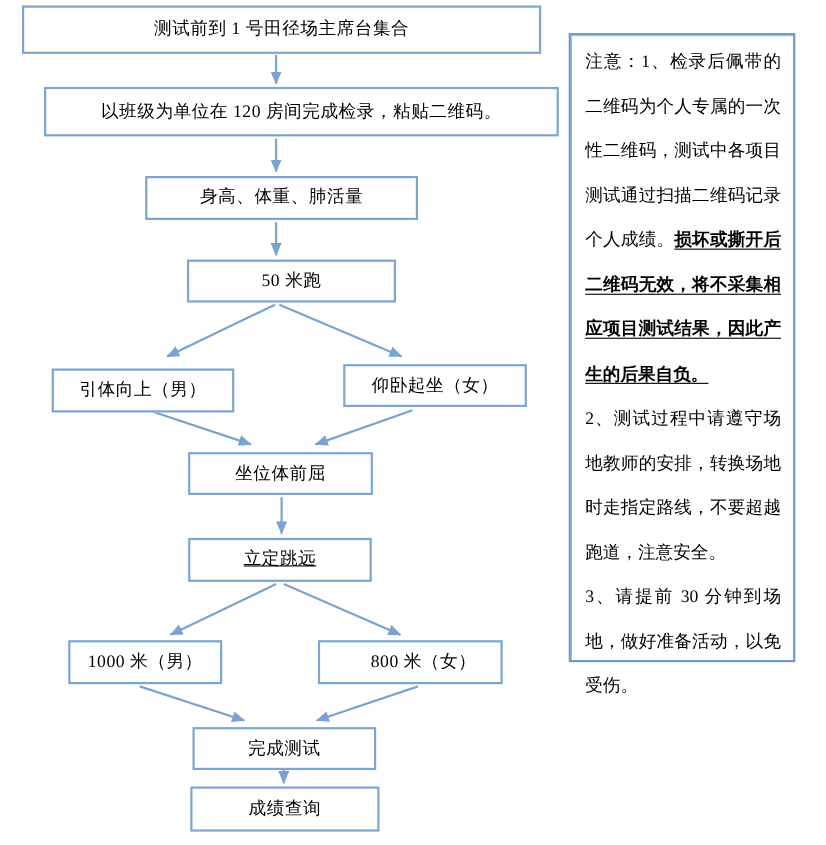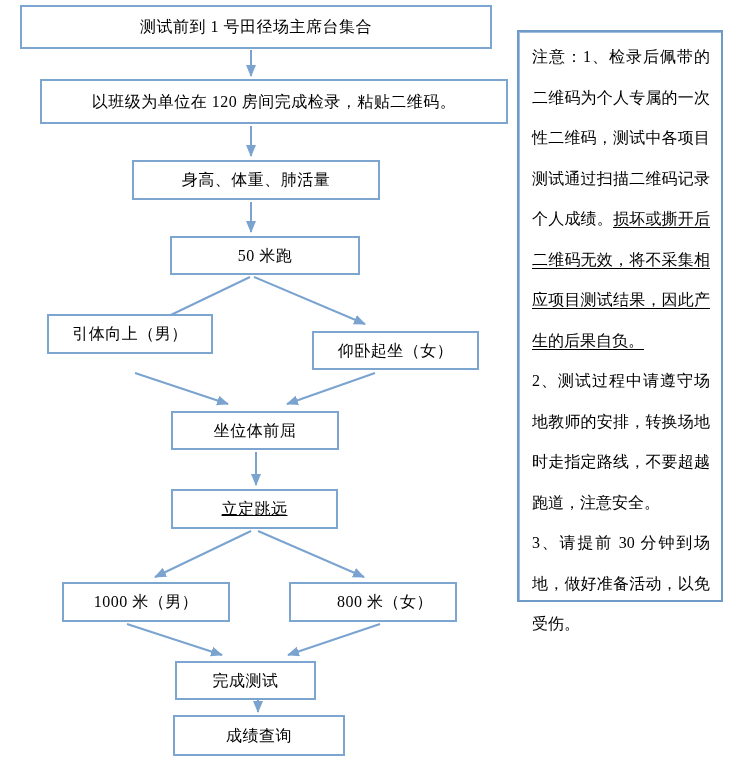--- a/index.html
+++ b/index.html
@@ -42,21 +42,21 @@
     background: #ffffff;
     padding: 5px 11px 0 13px;
     font-size: 16px;
     line-height: 40.5px;
     text-align: justify;
     z-index: 2;
   }
   .note p { margin: 0; }
   .note-title { font-weight: normal; }
   .note-warning {
-    font-weight: normal;
+    font-weight: bold;
     text-decoration: underline;
     text-underline-offset: 3px;
     margin-top: 48px;
   }
 </style>
 </head>
 <body>
 
 <div class="page">
 
@@ -80,27 +80,27 @@
       <line x1="127" y1="624" x2="222" y2="655" marker-end="url(#ah)"></line>
       <line x1="380" y1="624" x2="288" y2="655" marker-end="url(#ah)"></line>
       <line x1="258" y1="700" x2="258" y2="712" marker-end="url(#ah)"></line>
     </g>
   </svg>
 
   <div class="fbox" style="left:20px;  top:5px;   width:472px; height:44px;">测试前到 1 号田径场主席台集合</div>
   <div class="fbox" style="left:28px;  top:79px;  width:468px; height:45px;margin-left:12px;">以班级为单位在 120 房间完成检录，粘贴二维码。</div>
   <div class="fbox" style="left:132px; top:160px; width:248px; height:40px;">身高、体重、肺活量</div>
   <div class="fbox" style="left:170px; top:236px; width:190px; height:39px;">50 米跑</div>
-  <div class="fbox" style="left:47px;  top:314px; width:166px; height:40px;">引体向上（男）</div>
+  <div class="fbox" style="left:47px;  top:335px; width:166px; height:40px;">引体向上（男）</div>
   <div class="fbox" style="left:312px; top:331px; width:167px; height:39px;">仰卧起坐（女）</div>
   <div class="fbox" style="left:171px; top:411px; width:168px; height:39px;">坐位体前屈</div>
   <div class="fbox" style="left:171px; top:489px; width:167px; height:40px;text-decoration:underline;">立定跳远</div>
-  <div class="fbox" style="left:62px;  top:582px; width:168px; height:40px;">1000 米（男）</div>
+  <div class="fbox" style="left:62px;  top:582px; width:140px; height:40px;">1000 米（男）</div>
   <div class="fbox" style="left:289px; top:582px; width:168px; height:40px;padding-left:24px;">800 米（女）</div>
-  <div class="fbox" style="left:175px; top:661px; width:141px; height:39px;">完成测试</div>
+  <div class="fbox" style="left:175px; top:661px; width:167px; height:39px;">完成测试</div>
   <div class="fbox" style="left:173px; top:715px; width:172px; height:41px;">成绩查询</div>
 
   <div class="note">
     <p><span class="note-title">注意：</span><span>1、检录后佩带的二维码为个人专属的一次性二维码，测试中各项目测试通过扫描二维码记录个人成绩。</span><span class="note-warning">损坏或撕开后二维码无效，将不采集相应项目测试结果，因此产生的后果自负。</span></p>
     <p>2、测试过程中请遵守场地教师的安排，转换场地时走指定路线，不要超越跑道，注意安全。</p>
     <p>3、请提前 30 分钟到场地，做好准备活动，以免受伤。</p>
   </div>
 
 </div>
 

